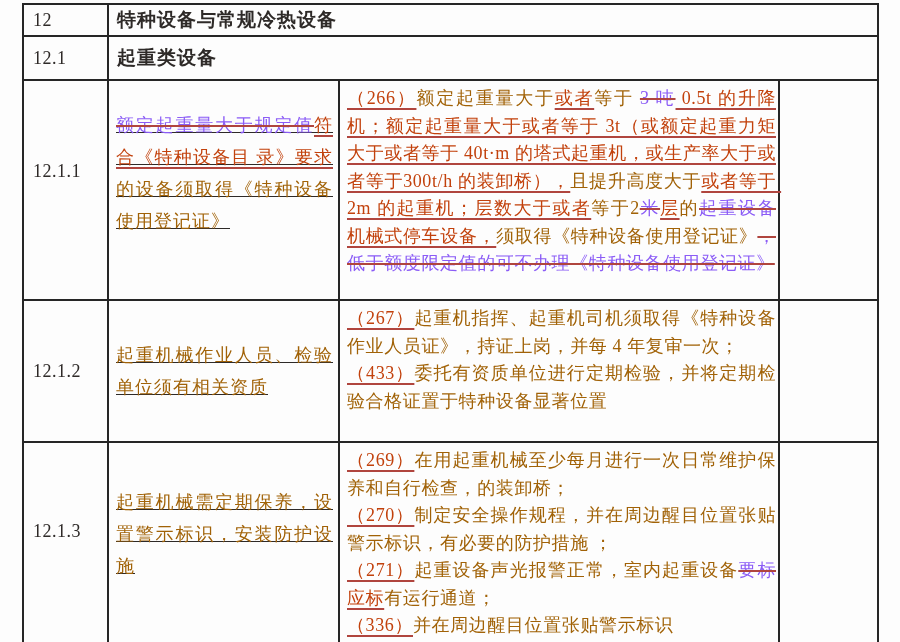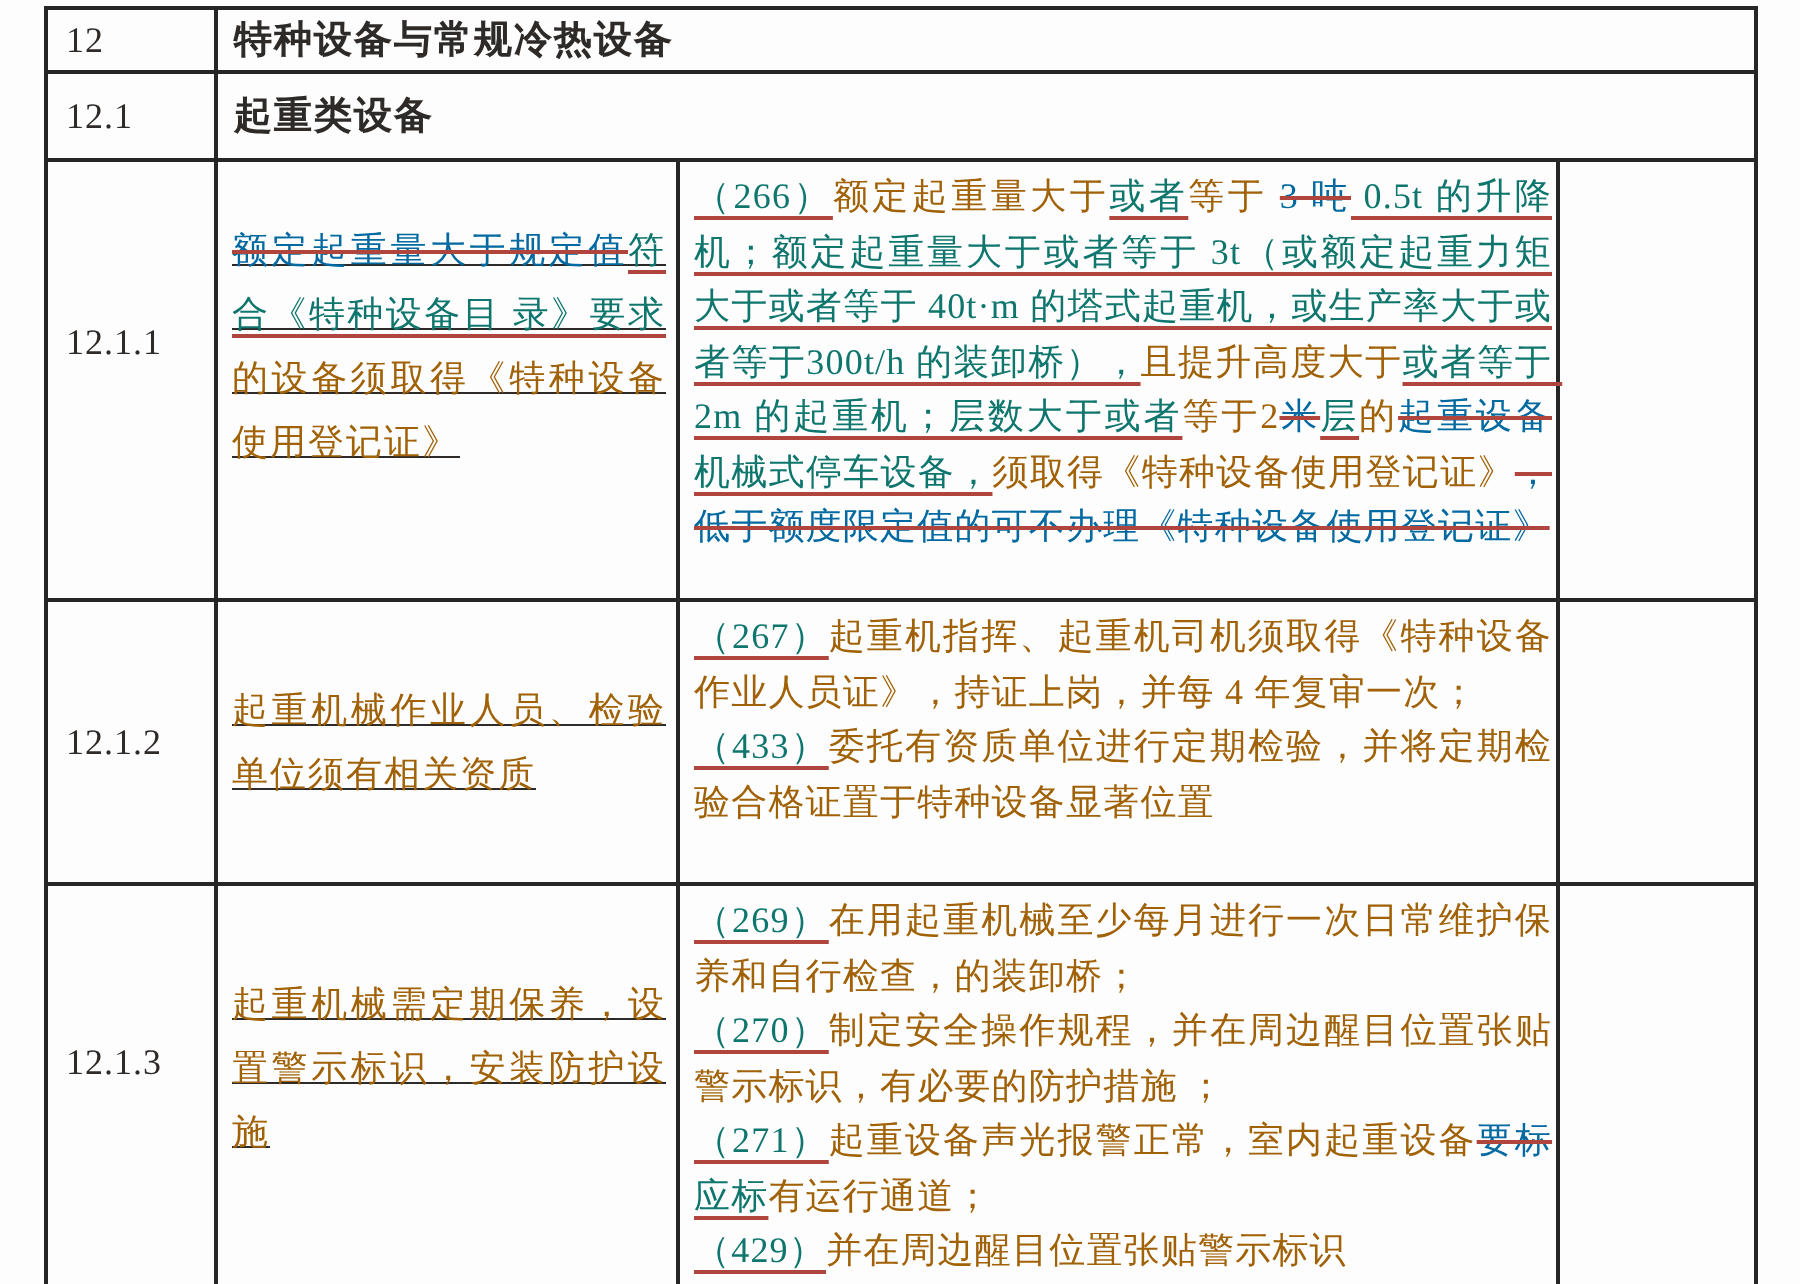--- a/index.html
+++ b/index.html
@@ -37,28 +37,28 @@
     line-height:27.5px;letter-spacing:0.6px;
     text-align:justify;text-justify:inter-character;
   }
   .check-cell{padding:0;}
   
   tr.lift-lg .num-cell, tr.lift-lg .summary-cell{padding-bottom:38px;}
   tr.lift-sm .num-cell, tr.lift-sm .summary-cell{padding-bottom:22px;}
   .run{white-space:pre-wrap;}
   .run.norm{color:#a16207;}
   .run.ins{
-    color:#0f766e;
+    color:#c2410c;
     text-decoration:underline;
     text-decoration-color:#b0453e;
     text-decoration-thickness:1.6px;
     text-underline-offset:4px;
   }
   .run.del{
-    color:#0369a1;
+    color:#8b5cf6;
     text-decoration:line-through;
     text-decoration-color:#b0453e;
     text-decoration-thickness:1.6px;
   }
   .para{margin:0;}
 </style>
 </head>
 <body>
 
 <div class="page">
@@ -101,21 +101,21 @@
         </tr>
         <tr class="lift-sm" style="height: 186px;">
           <td class="num-cell">12.1.3</td>
           <td class="summary-cell">
             <div class="para"><span class="run norm">起重机械需定期保养，设置警示标识，安装防护设施</span></div>
           </td>
           <td class="detail-cell">
             <div class="para"><span class="run ins">（269）</span><span class="run norm">在用起重机械至少每月进行一次日常维护保养和自行检查，的装卸桥；</span></div>
             <div class="para"><span class="run ins">（270）</span><span class="run norm">制定安全操作规程，并在周边醒目位置张贴警示标识，有必要的防护措施 ；</span></div>
             <div class="para"><span class="run ins">（271）</span><span class="run norm">起重设备声光报警正常，室内起重设备</span><span class="run del">要标</span><span class="run ins">应标</span><span class="run norm">有运行通道；</span></div>
-            <div class="para"><span class="run ins">（429）</span><span class="run norm">并在周边醒目位置张贴警示标识</span></div>
+            <div class="para"><span class="run ins">（336）</span><span class="run norm">并在周边醒目位置张贴警示标识</span></div>
           </td>
           <td class="check-cell"></td>
         </tr>
         <tr style="height: 44px;">
           <td class="num-cell">12.2</td>
           <td class="section-cell" colspan="3">压力容器</td>
         </tr>
       </tbody>
   </table>
 </div>

